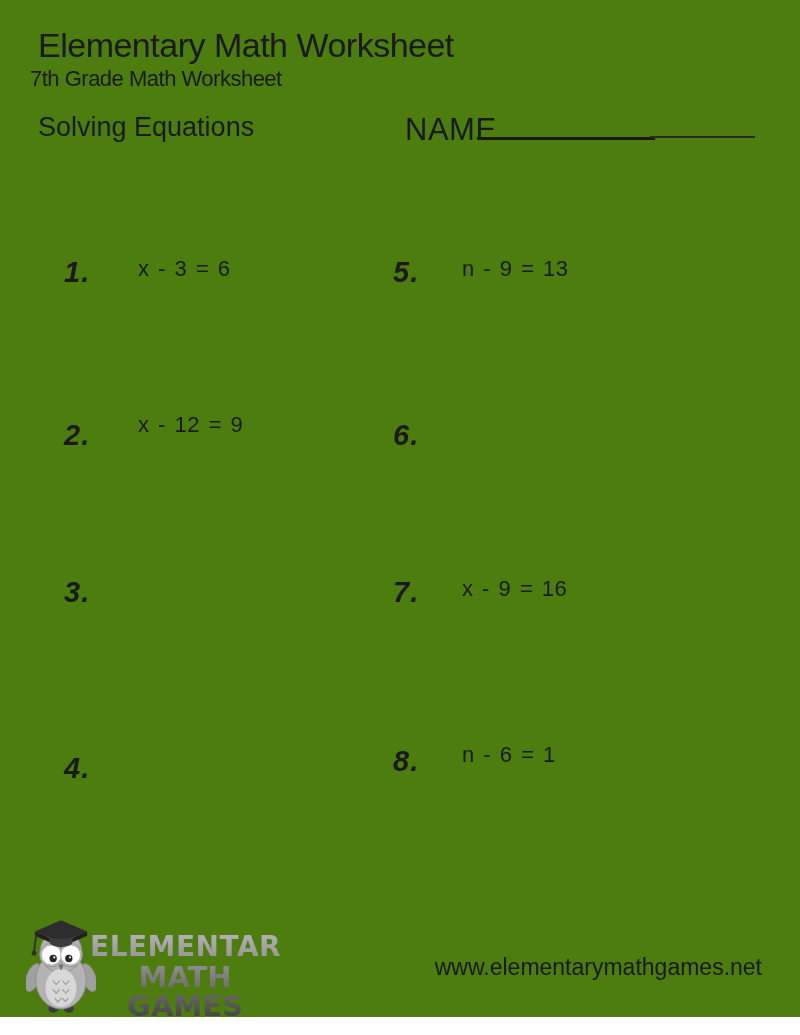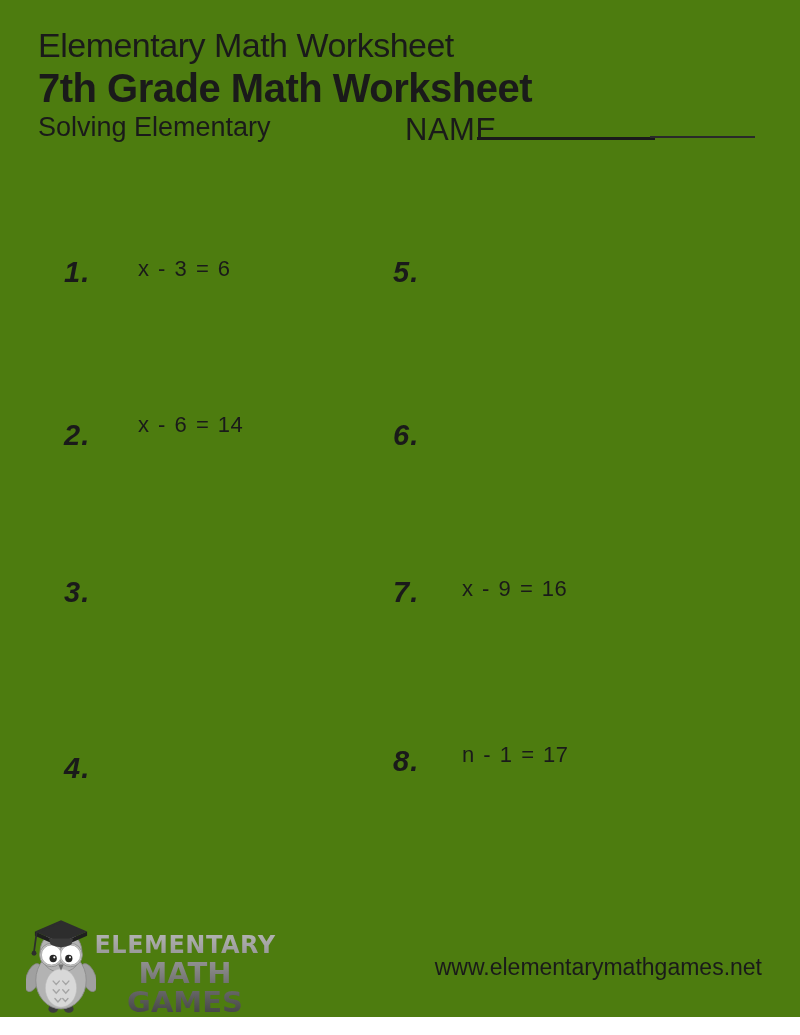--- a/index.html
+++ b/index.html
@@ -1,21 +1,21 @@
 <!DOCTYPE html>
 <html><head>
 <meta charset="utf-8">
 <style>
   html,body{margin:0;padding:0;background:#fff;}
   .page{
     position:relative;width:800px;height:1017px;background:#4d7c0f;
     font-family:"Liberation Sans",sans-serif;color:#1a1a1a;overflow:hidden;
   }
   .title{position:absolute;left:38px;top:26px;font-size:34px;font-weight:400;letter-spacing:-0.5px;}
-  .subtitle{position:absolute;left:38px;top:66px;font-size:40px;font-weight:700;letter-spacing:-0.5px;}
+  .subtitle{position:absolute;left:30px;top:66px;font-size:22px;font-weight:400;letter-spacing:-0.5px;}
   .section-title{position:absolute;left:38px;top:112px;font-size:27px;font-weight:400;}
   .name-label{position:absolute;left:405px;top:112px;font-size:31px;font-weight:400;letter-spacing:0.5px;}
   .name-line-a{position:absolute;left:477px;top:137px;width:178px;height:3px;background:#1a1a1a;}
   .name-line-b{position:absolute;left:650px;top:136px;width:105px;height:2px;background:#2a2a2a;}
 
   .prob{position:absolute;display:flex;align-items:flex-start;}
   .prob .pnum{
     font-style:italic;font-weight:700;font-size:29px;letter-spacing:1px;
     position:relative;flex:0 0 auto;
   }
@@ -26,64 +26,65 @@
   .noff7 .pnum{top:7px;} .noff10 .pnum{top:10px;} .noff3 .pnum{top:3px;}
 
   .logo{position:absolute;left:26px;top:915px;width:230px;height:105px;}
   .owl{position:absolute;left:0;top:0;width:70px;height:100px;}
   .logo-text{
     position:absolute;left:64px;top:18px;width:190px;text-align:center;
     font-family:"DejaVu Sans",sans-serif;font-weight:700;line-height:1.0;
     background:linear-gradient(180deg,#b3b3b3 0%,#8a8a8a 40%,#404040 100%);
     -webkit-background-clip:text;background-clip:text;color:transparent;
   }
-  .logo-line1{font-size:24px;letter-spacing:0.5px;text-decoration:underline;}
+  .logo-line1{font-size:28px;letter-spacing:0.5px;text-decoration:underline;}
   .logo-line2{font-size:29px;letter-spacing:0px;margin-top:2px;}
   .site-url{position:absolute;right:38px;top:954px;font-size:23px;font-weight:400;letter-spacing:0px;}
 </style>
 </head>
 <body>
 
 <div class="page">
 
   <div class="title">Elementary Math Worksheet</div>
   <div class="subtitle">7th Grade Math Worksheet</div>
-  <div class="section-title">Solving Elementary</div>
+  <div class="section-title">Solving Equations</div>
   <div class="name-label">NAME</div>
   <div class="name-line-a"></div>
   <div class="name-line-b"></div>
 
   <div class="prob col1 r1">
     <span class="pnum">1.</span>
     <span class="peq">x - 3 = 6</span>
   </div>
   <div class="prob col1 r2 noff7">
     <span class="pnum">2.</span>
-    <span class="peq">x - 6 = 14</span>
+    <span class="peq">x - 12 = 9</span>
   </div>
   <div class="prob col1 r3">
     <span class="pnum">3.</span>
   </div>
   <div class="prob col1 r4 noff10">
     <span class="pnum">4.</span>
   </div>
 
   <div class="prob col2 r1">
     <span class="pnum">5.</span>
+    <span class="peq">n - 9 = 13</span>
   </div>
   <div class="prob col2 r2 noff7">
     <span class="pnum">6.</span>
   </div>
   <div class="prob col2 r3">
     <span class="pnum">7.</span>
     <span class="peq">x - 9 = 16</span>
   </div>
   <div class="prob col2 r4 noff3">
     <span class="pnum">8.</span>
-    <span class="peq">n - 1 = 17</span>
+    <span class="peq">n - 6 = 1</span>
   </div>
 
   <div class="logo">
     <svg class="owl" viewBox="0 0 80 115" xmlns="http://www.w3.org/2000/svg">
 
       <ellipse cx="8" cy="72" rx="8" ry="17" fill="#a0a0a0" stroke="#858585" stroke-width="0.8" transform="rotate(20 8 72)"></ellipse>
       <ellipse cx="72" cy="72" rx="8" ry="17" fill="#a0a0a0" stroke="#858585" stroke-width="0.8" transform="rotate(-20 72 72)"></ellipse>
 
       <ellipse cx="31" cy="108" rx="5.5" ry="4.5" fill="#3c3c3c"></ellipse>
       <ellipse cx="49" cy="108" rx="5.5" ry="4.5" fill="#3c3c3c"></ellipse>

